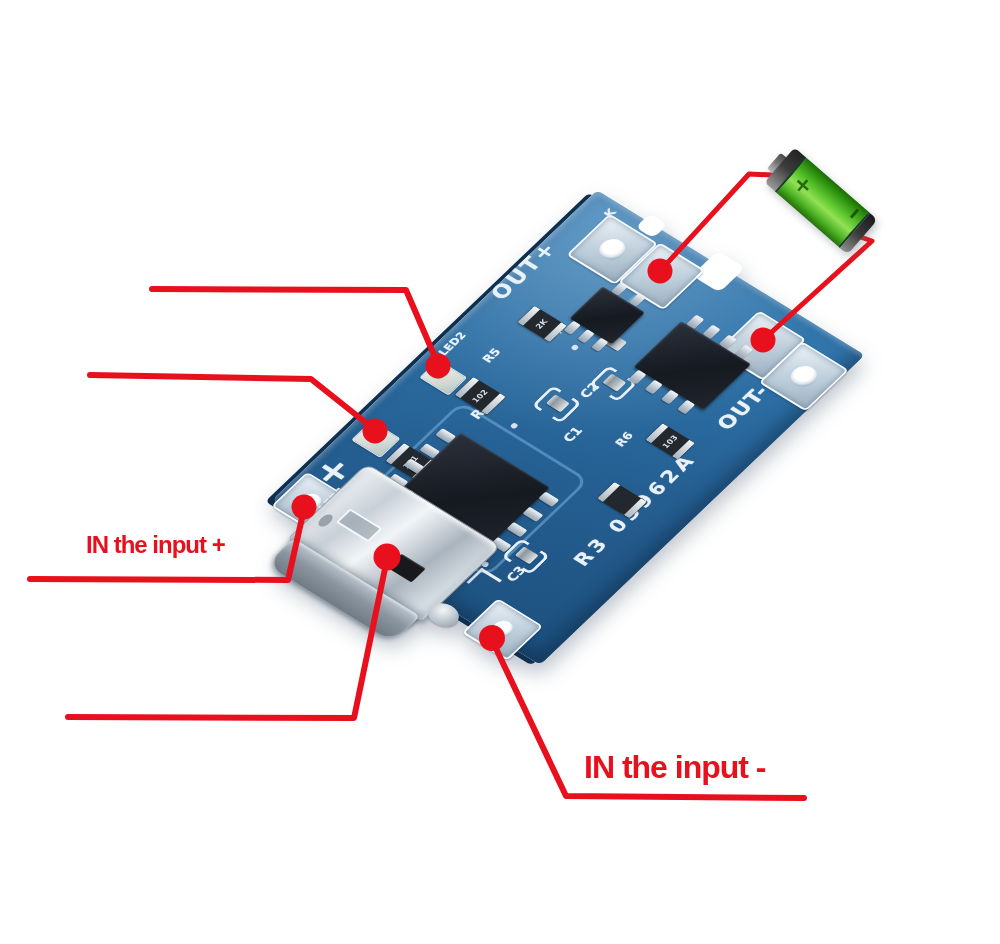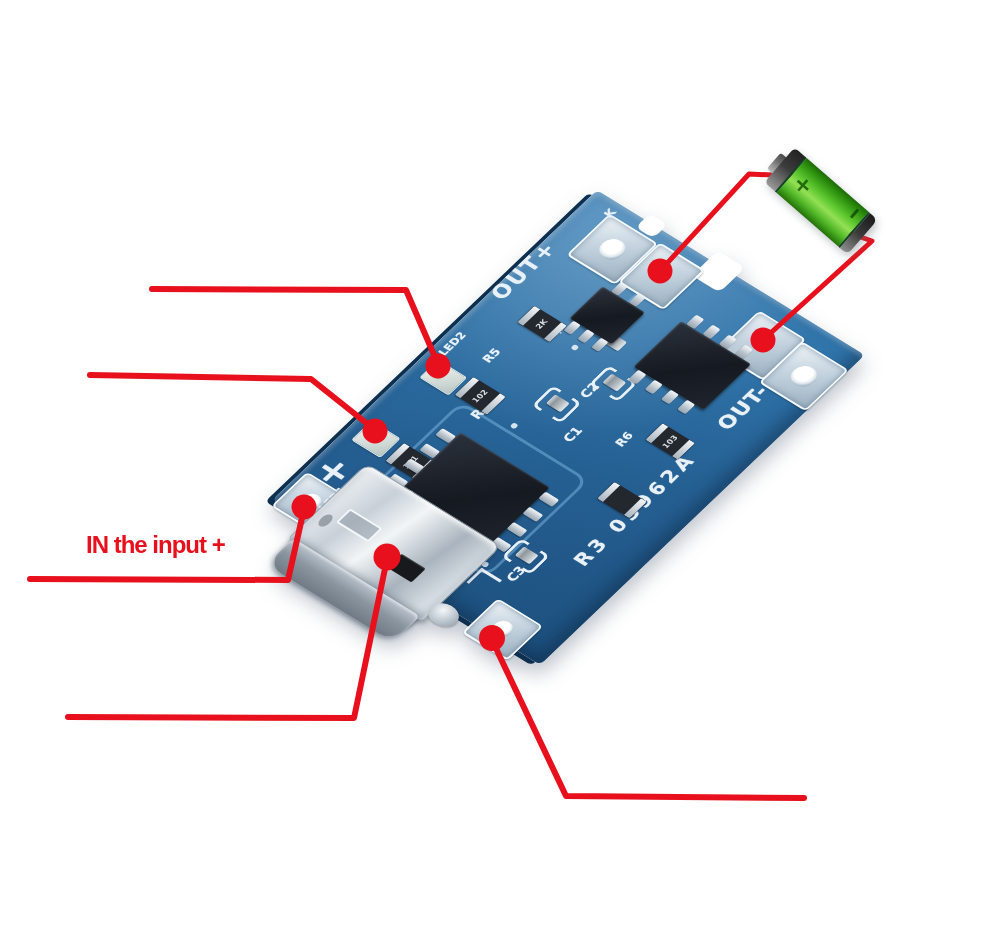--- a/index.html
+++ b/index.html
@@ -283,14 +283,15 @@
       <div class="bat-cap"></div>
       <div class="bat-body">
         <div class="bat-plus">+</div>
         <div class="bat-minus"></div>
       </div>
       <div class="bat-bot"></div>
     </div>
   </div>
 
   <div class="ann" style="left:46px;top:531px;font-size:24px;margin-left:40px;">IN the input +</div>
+  <div class="ann" style="left:584px;top:749px;font-size:32px;">IN the input -</div>
 
 </div>
 
 </body></html>

